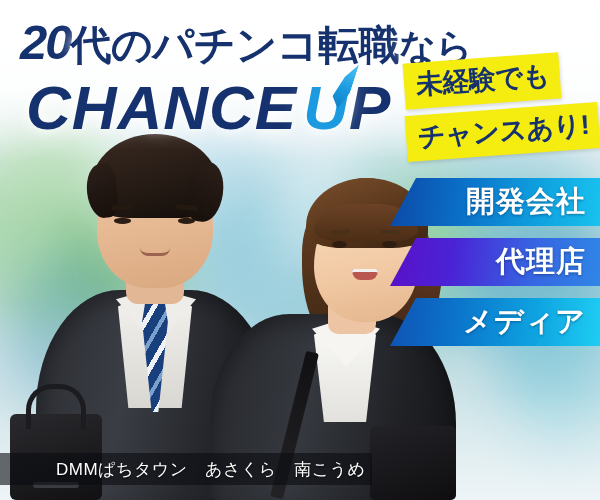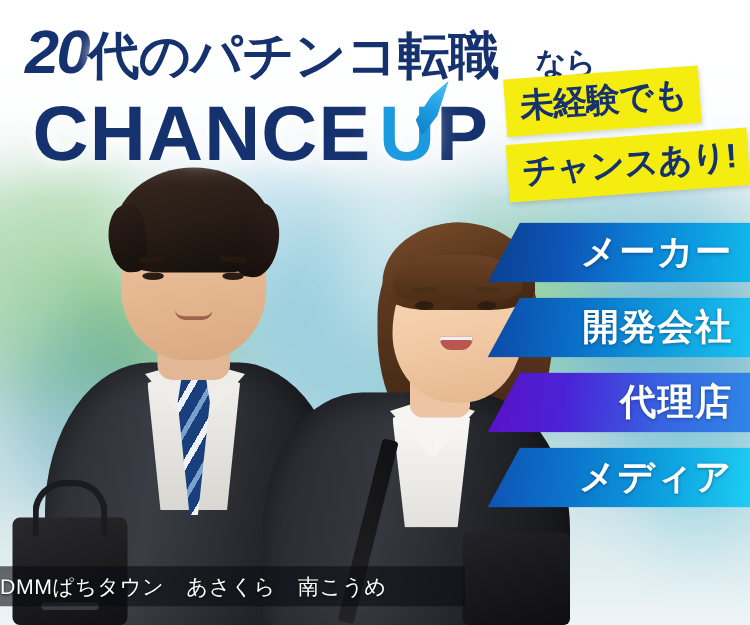--- a/index.html
+++ b/index.html
@@ -192,25 +192,25 @@
 
   
   .headline {
     position: absolute; left: 20px; top: 14px;
     font-size: 41px; font-weight: 700; letter-spacing: -0.5px;
     color: #16326e;
     text-shadow: 0 0 10px rgba(255,255,255,.95), 0 0 18px rgba(255,255,255,.8), 0 1px 0 rgba(255,255,255,.9);
     white-space: nowrap;
   }
   .headline .num { font-size: 49px; letter-spacing: -2px; font-style: italic; }
-  .headline .sm { font-size: 24px; margin-left: 29px; }
+  .headline .sm { font-size: 36px; }
 
   .logo {
     position: absolute; left: 26px; top: 72px;
-    font-size: 62px; font-weight: 700; 
+    font-size: 62px; font-weight: 700; font-style: italic;
     letter-spacing: 1px; white-space: nowrap;
     text-shadow: 0 0 12px rgba(255,255,255,.95), 0 0 22px rgba(255,255,255,.85);
     text-align: center;
   }
   .logo .c1 { color:#16326e; }
   .logo .u  { color:#1b9ae0; position: relative; margin-left: 6px; }
   .logo .u .swoosh {
     position: absolute; right: -3px; top: -10px; width: 16px; height: 46px;
     background: linear-gradient(200deg,#4fc3f7 0%, #1b9ae0 55%, #0f7cc0 100%);
     clip-path: polygon(100% 0, 100% 62%, 55% 100%, 0 74%, 38% 30%);
@@ -264,21 +264,21 @@
 
   
   .credit {
     position: absolute; left: 0; bottom: 15px;
     width: 372px; height: 32px;
     background: rgba(10,12,16,.60);
     display: flex; align-items: center;
   }
   .credit span {
     color: #ffffff; font-size: 17px; letter-spacing: .5px;
-    white-space: nowrap;
+    padding-left: 56px; white-space: nowrap;
     text-shadow: 0 1px 2px rgba(0,0,0,.7);
   }
 </style>
 </head>
 <body>
 
 <div id="banner">
 
   <div class="bg-base"></div>
   <div class="bg-blobs">
@@ -346,23 +346,20 @@
   <div class="logo">
     <span class="c1">CHANCE</span><span class="u"><span>U</span><span class="swoosh"></span></span><span class="c2">P</span>
   </div>
 
   <div class="badge">
     <div class="badge-line l1">未経験でも</div>
     <div class="badge-line l2">チャンスあり!</div>
   </div>
 
   <div class="bars">
-    <div class="bar b-1">
-      <span>メーカー</span>
-    </div>
     <div class="bar b-3">
       <span>開発会社</span>
     </div>
     <div class="bar b-4">
       <span>代理店</span>
     </div>
     <div class="bar b-5">
       <span>メディア</span>
     </div>
   </div>

